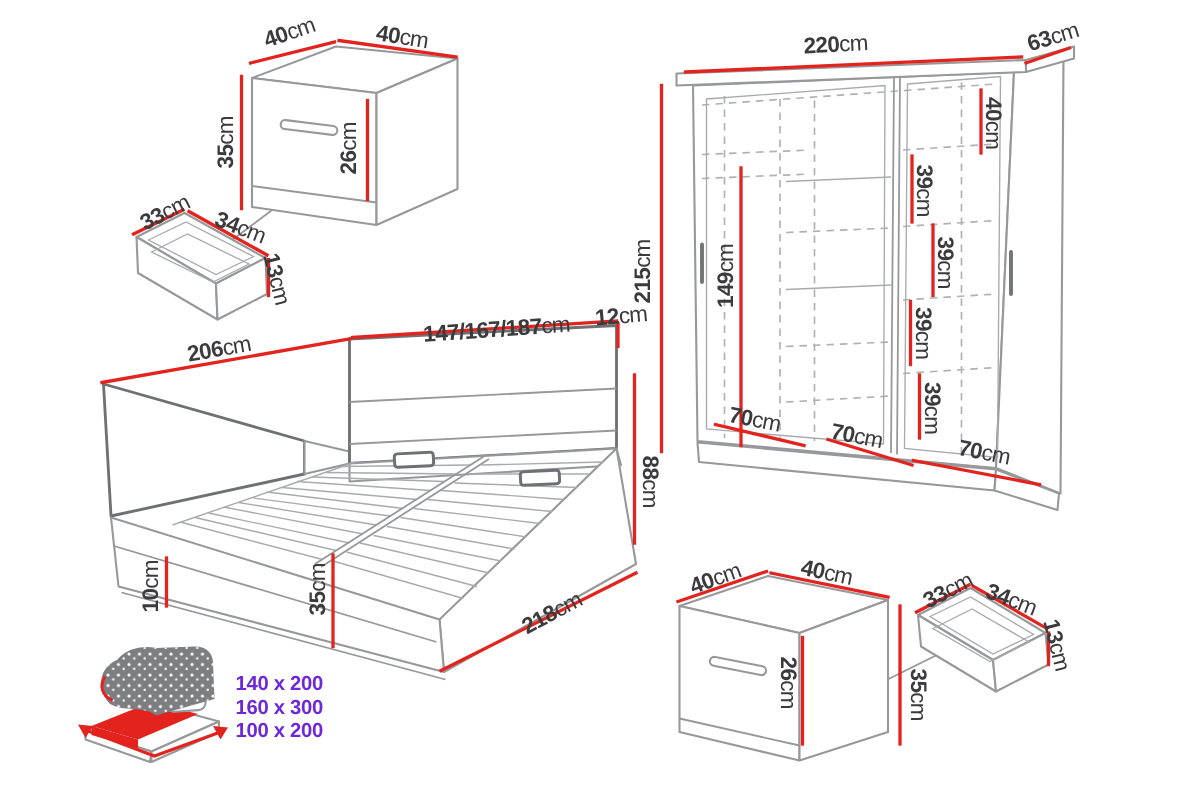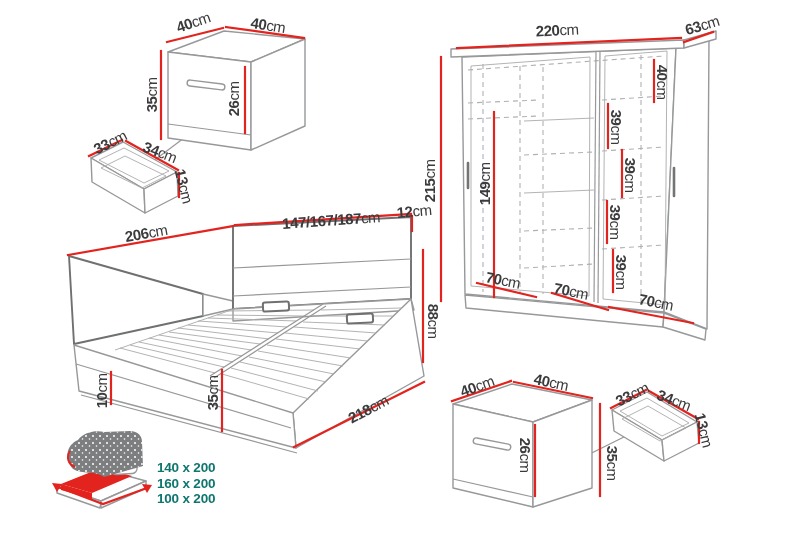--- a/index.html
+++ b/index.html
@@ -12,22 +12,22 @@
   .w  {fill:none;stroke:var(--line,#97989a);stroke-width:1.2;}
   .wt {fill:none;stroke:#a9aaac;stroke-width:0.9;}
   .d  {fill:none;stroke:#b0b1b3;stroke-width:1.1;stroke-dasharray:5 4;}
   .r  {fill:none;stroke:var(--red,#e2231e);stroke-width:2.2;stroke-linecap:square;}
   .hl {fill:none;stroke:#737476;stroke-width:2.6;stroke-linecap:round;}
   
   .dim{position:absolute;white-space:nowrap;font-weight:bold;font-size:15px;
        color:var(--text,#3b3b3d);letter-spacing:-0.4px;line-height:1;
        transform:translate(-50%,-50%) rotate(var(--r,0deg));}
   .dim .u{font-weight:400;letter-spacing:-0.6px;}
-  .legend-sizes{position:absolute;left:157px;top:460px;font-size:13.5px;font-weight:bold;
-       color:#0f766e;line-height:15.5px;letter-spacing:-0.2px;}
+  .legend-sizes{position:absolute;left:157px;top:448px;font-size:13.5px;font-weight:bold;
+       color:#6d28d9;line-height:15.5px;letter-spacing:-0.2px;}
 </style>
 </head>
 <body>
 
 <div class="stage">
 
 <svg width="800" height="533" viewBox="0 0 800 533">
   <defs>
     <pattern id="sp" width="7" height="7" patternUnits="userSpaceOnUse">
       <circle cx="2" cy="2" r="1" fill="#ffffff"></circle>
@@ -222,17 +222,17 @@
   <div class="dim" style="left:551px;top:382px;--r:12deg"><span>40</span><span class="u">cm</span></div>
   <div class="dim" style="left:525px;top:455px;--r:90deg"><span>26</span><span class="u">cm</span></div>
   <div class="dim" style="left:612px;top:463px;--r:90deg"><span>35</span><span class="u">cm</span></div>
 
   <div class="dim" style="left:632px;top:394px;--r:-27deg"><span>33</span><span class="u">cm</span></div>
   <div class="dim" style="left:674px;top:400px;--r:21deg"><span>34</span><span class="u">cm</span></div>
   <div class="dim" style="left:704px;top:430px;--r:76deg"><span>13</span><span class="u">cm</span></div>
 
   <div class="legend-sizes">
     <div>140 x 200</div>
-    <div>160 x 200</div>
+    <div>160 x 300</div>
     <div>100 x 200</div>
   </div>
 
 </div>
 
 </body></html>

